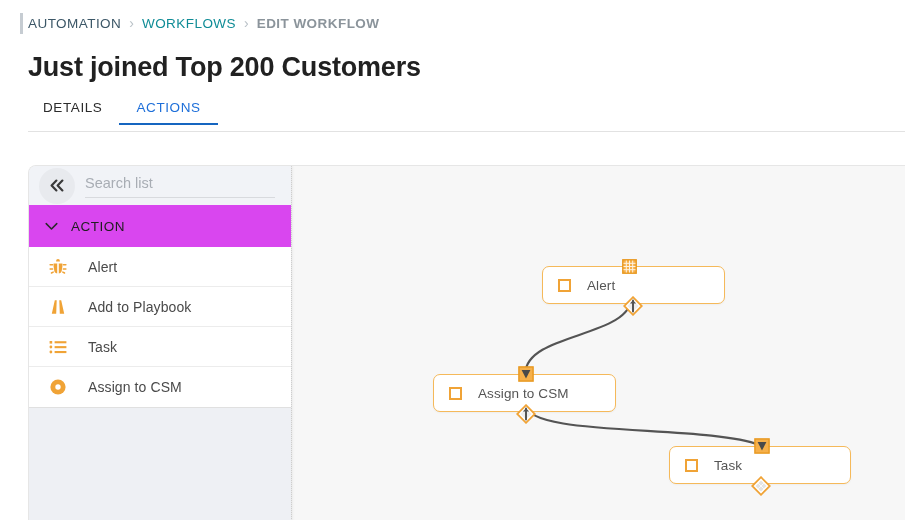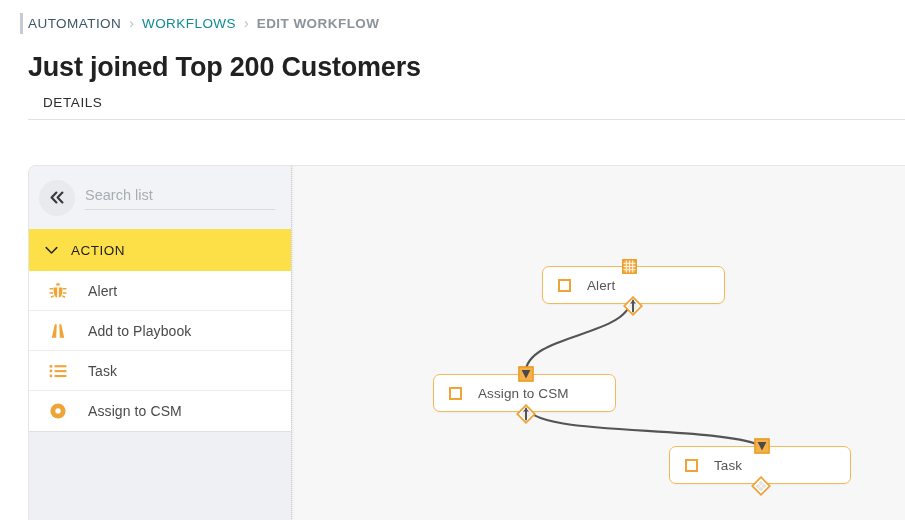--- a/index.html
+++ b/index.html
@@ -52,25 +52,25 @@
     margin: 16px 0 0 28px;
     font-size: 27px;
     font-weight: 700;
     color: #212121;
     letter-spacing: -0.2px;
     line-height: 34px;
   }
 
   
   .tabbar {
-    margin-top: 4px;
+    margin-top: 16px;
     margin-left: 28px;
     height: 32px;
     display: flex;
-    align-items: flex-end;
+    align-items: flex-start;
     position: relative;
   }
   .tabbar::after {
     content: "";
     position: absolute;
     left: 0;
     right: -28px;
     bottom: 0;
     height: 1px;
     background: #e2e2e2;
@@ -117,21 +117,21 @@
   
   .palette {
     width: 262px;
     background: #eef0f4;
     position: relative;
     flex: 0 0 262px;
     box-shadow: 1px 0 3px rgba(0,0,0,0.09);
     z-index: 3;
   }
   .palette-head {
-    height: 63px;
+    height: 39px;
     background: #f1f3f7;
     display: flex;
     align-items: center;
     padding: 0 8px 0 10px;
   }
   .collapse-btn {
     width: 36px;
     height: 36px;
     border-radius: 50%;
     background: #e8eaee;
@@ -156,21 +156,21 @@
     background: transparent;
     font-family: "Liberation Sans", sans-serif;
     font-size: 14.5px;
     color: #333;
     padding: 2px 0;
   }
   .search-input::placeholder { color: #a8adb4; }
 
   .group-header {
     height: 42px;
-    background: #fde047;
+    background: #d946ef;
     display: flex;
     align-items: center;
     padding-left: 16px;
     cursor: pointer;
     position: relative;
     z-index: 2;
   }
   .group-header .chev { margin-right: 13px; display: block; }
   .group-label {
     font-size: 13.5px;
@@ -264,20 +264,21 @@
   <span class="crumb-sep">›</span>
   <span class="crumb crumb-1">WORKFLOWS</span>
   <span class="crumb-sep">›</span>
   <span class="crumb crumb-2">EDIT WORKFLOW</span>
 </div>
 
 <h1 class="page-title">Just joined Top 200 Customers</h1>
 
 <div class="tabbar">
   <div class="tab">DETAILS</div>
+  <div class="tab active">ACTIONS</div>
 </div>
 
 <div class="card">
   <div class="card-inner">
 
     <div class="palette">
 
       <div class="palette-head">
         <div class="collapse-btn">
           <span>

